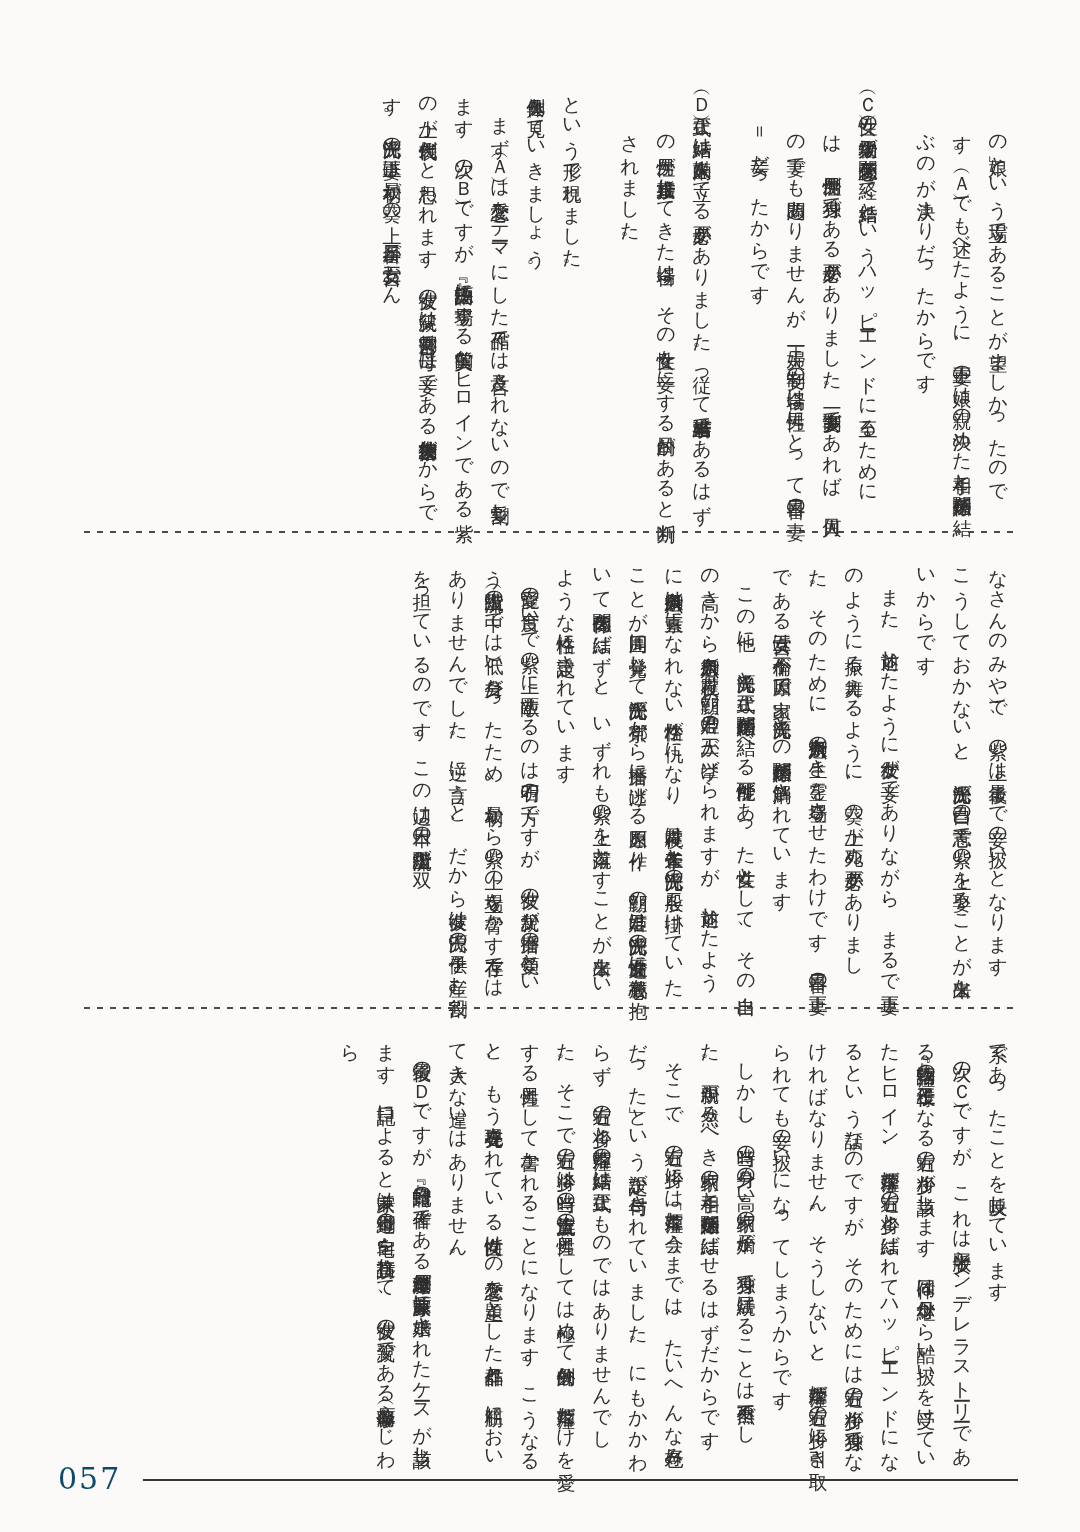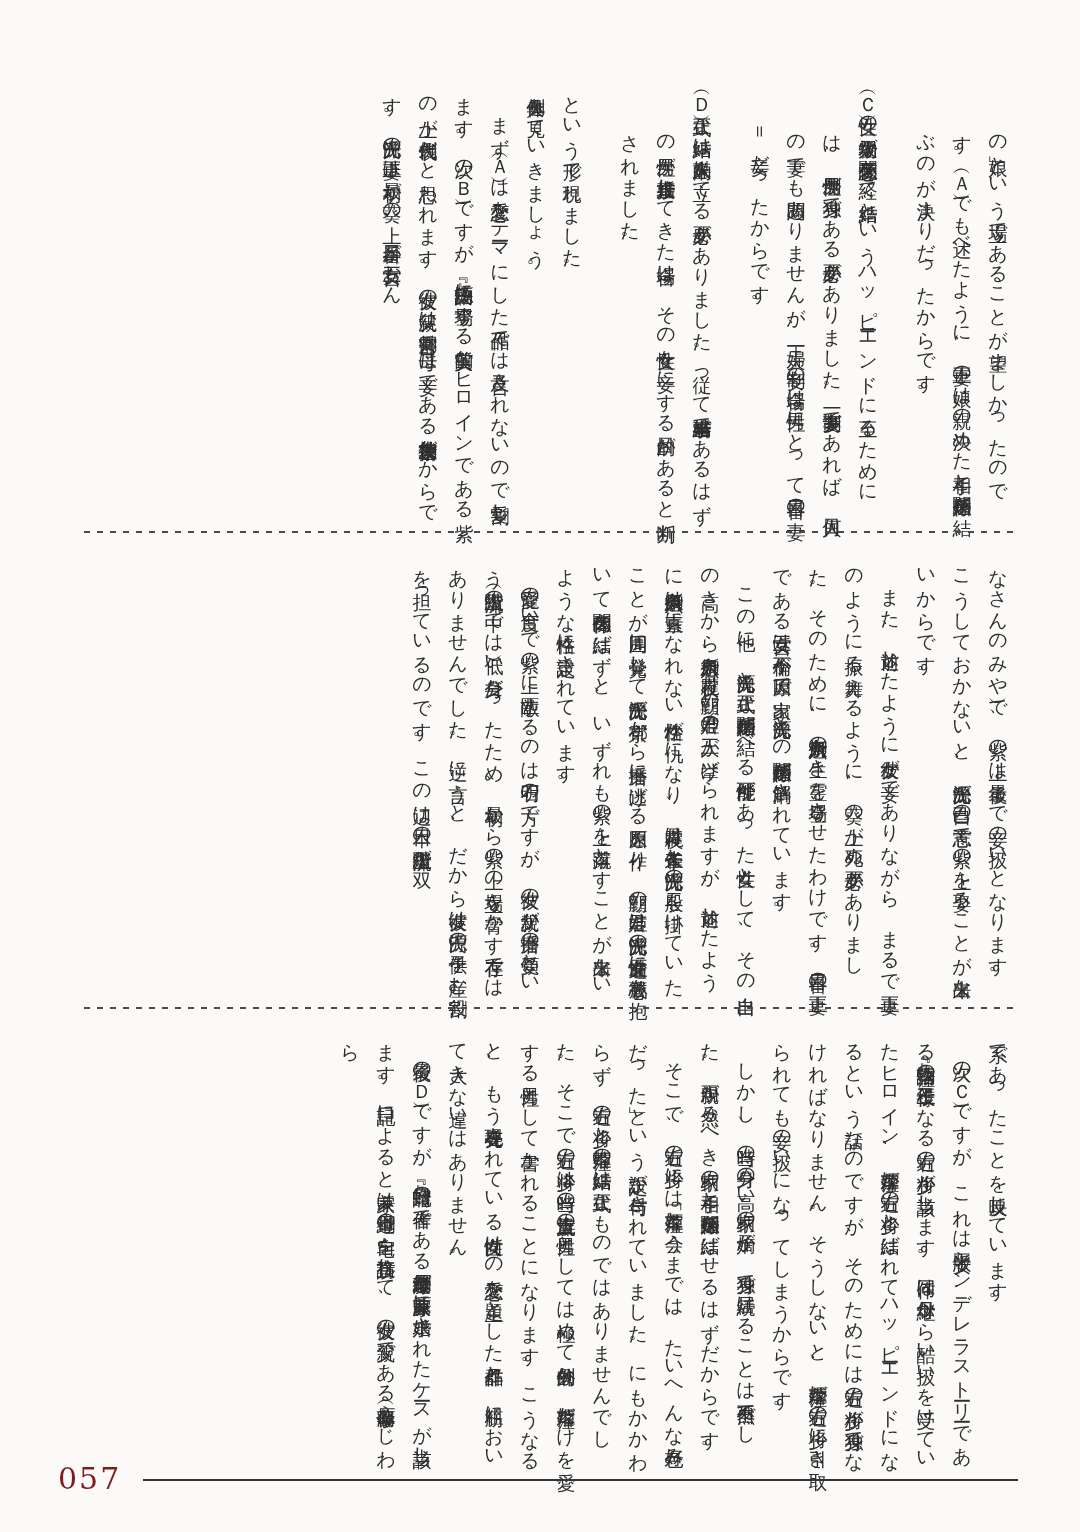--- a/index.html
+++ b/index.html
@@ -63,21 +63,21 @@
     width: 875px;
     height: 2px;
     background: #343434;
   }
   .page-num {
     position: absolute;
     left: 58px;
     top: 1461px;
     font-size: 30px;
     letter-spacing: 2px;
-    color: #7f1d1d;
+    color: #0c4a6e;
   }
 </style>
 </head>
 <body>
 
 <div class="page">
 
   <section class="band band-top">
     <p class="cont gap">の娘」という立場であることが望ましかったのです。（Ａ）でも述べたように、正妻の娘は親の決めた相手と婚姻関係を結ぶのが決まりだったからです。</p>
     <p class="hang gap">（Ｃ）女性の登場人物が恋愛関係を経て結婚というハッピーエンドに至るためには、男性側が独身である必要がありました。一夫多妻制であれば、何人目の妻でも問題ありませんが、一夫一婦＋妾制の場合は男性にとって二番目の妻＝妾だったからです。</p>

